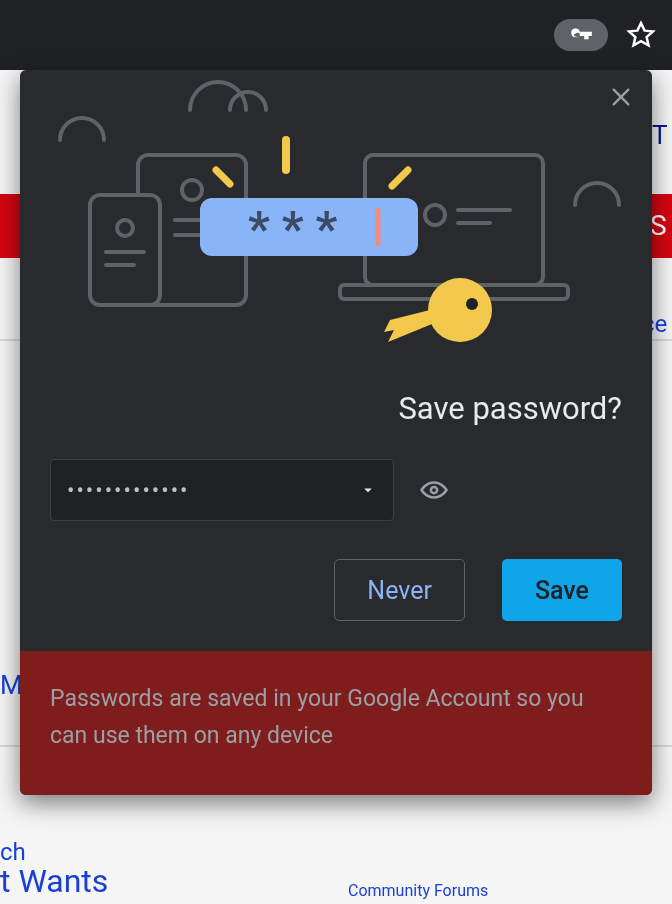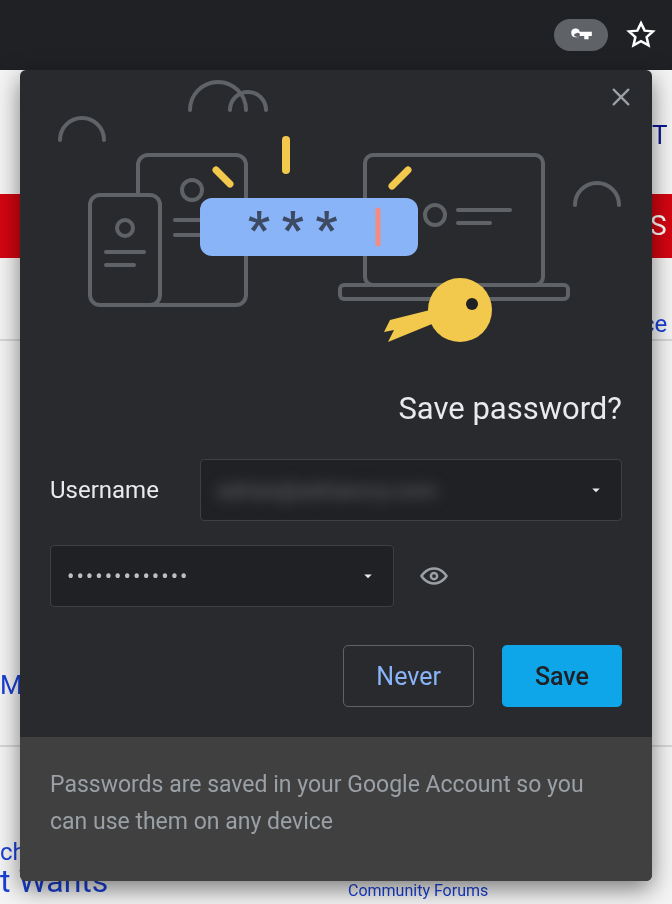--- a/index.html
+++ b/index.html
@@ -62,35 +62,35 @@
     display:flex;
     align-items:center;
     padding: 0 16px;
     justify-content: space-between;
   }
   .password-row .field-box { flex: 0 0 344px; }
   .field-value { color: #bcc0c4; font-size: 22px; letter-spacing: 2px; }
   .field-value.blurred { filter: blur(7px); color:#6a6d70; letter-spacing:0;}
   .chevron svg { display:block; }
   .eye-btn { width:40px; display:flex; align-items:center; justify-content:center; cursor:pointer; color:#9aa0a6;}
-  .buttons { display:flex; justify-content:flex-end; gap: 28px; margin-top: 38px; }
+  .buttons { display:flex; justify-content:flex-end; gap: 37px; margin-top: 38px; }
   .btn {
     height: 62px;
     padding: 0 32px;
     border-radius: 5px;
     font-size: 25px;
     display:flex; align-items:center; justify-content:center;
     cursor:pointer;
     border: 1px solid transparent;
   }
   .btn-never { border: 1px solid #5f6368; color: #8ab4f8; background: transparent; }
   .btn-save  { background: #0ea5e9; color: #202124; font-weight:500; }
 
   .footer {
-    background: #404040;
+    background: #7f1d1d;
     padding: 30px 30px 40px 30px;
     font-size: 23px;
     line-height: 1.6;
     color: #9aa0a6;
   }
 </style>
 </head>
 <body>
 
 <div class="bg-page">
@@ -168,31 +168,20 @@
       <svg width="22" height="22" viewBox="0 0 24 24" stroke="#9aa0a6" stroke-width="2.5" stroke-linecap="round">
         <line x1="4" y1="4" x2="20" y2="20"></line>
           <line x1="20" y1="4" x2="4" y2="20"></line>
       </svg>
     </div>
   </div>
 
   <div class="dialog-body">
     <div class="title">Save password?</div>
 
-    <div class="field-row">
-      <div class="field-label">Username</div>
-      <div class="field-box">
-        <span class="field-value blurred">adrian@adriancry.com</span>
-        <span class="chevron">
-          <svg width="18" height="18" viewBox="0 0 24 24" fill="#e8eaed">
-              <path d="M7 10l5 5 5-5z"></path>
-            </svg>
-        </span>
-      </div>
-    </div>
 
     <div class="field-row password-row">
       <div class="field-box">
         <span class="field-value">•••••••••••••</span>
         <span class="chevron">
           <svg width="18" height="18" viewBox="0 0 24 24" fill="#e8eaed">
               <path d="M7 10l5 5 5-5z"></path>
             </svg>
         </span>
       </div>

